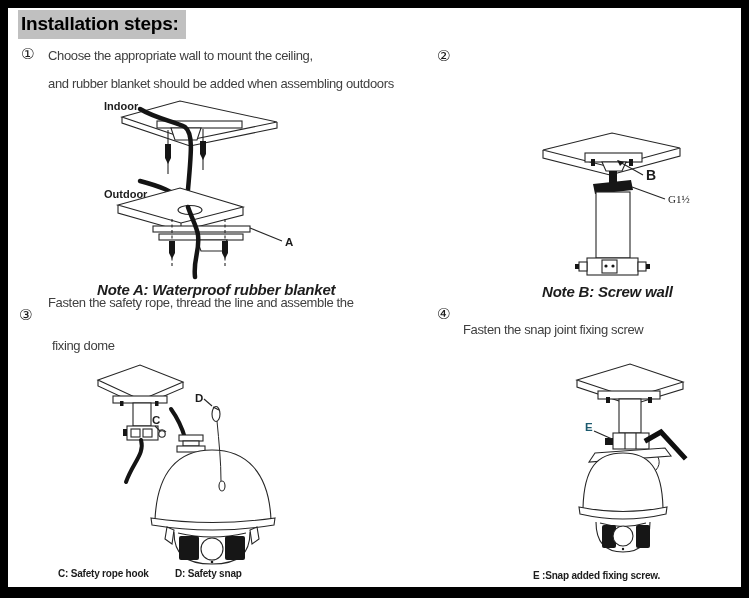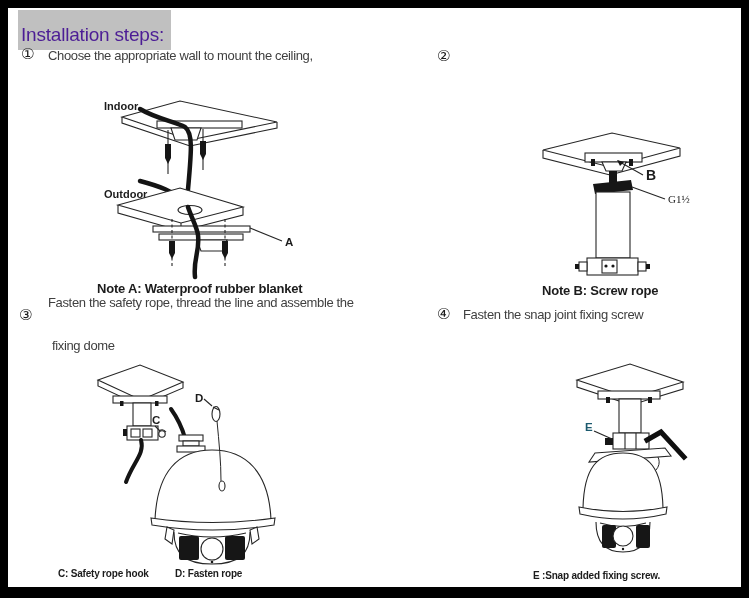--- a/index.html
+++ b/index.html
@@ -8,28 +8,28 @@
     font-family:"Liberation Sans","DejaVu Sans",sans-serif;
     overflow:hidden;
   }
   .page {
     position:absolute; left:8px; top:8px; right:8px; bottom:11px;
     background:#ffffff;
   }
   .abs { position:absolute; white-space:nowrap; }
   .title {
     left:10px; top:2px;
-    font-size:19px; font-weight:normal; color:#4c1d95;
-    background:#c0c0c0; padding:14px 7px 4px 3px; letter-spacing:-0.2px;
+    font-size:19px; font-weight:bold; color:#000000;
+    background:#c0c0c0; padding:3px 7px 4px 3px; letter-spacing:-0.2px;
   }
   .step-num { font-size:15px; color:#1c1c1c; }
   .step-line {
     font-size:13px; font-weight:400; color:#404040; letter-spacing:-0.35px;
   }
-  .note { font-size:13px; font-weight:600; color:#1c1c1c; letter-spacing:-0.2px; }
+  .note { font-size:15px; font-weight:600; color:#1c1c1c; letter-spacing:-0.2px;font-style:italic; }
   .cap  { font-size:10px; font-weight:600; color:#1c1c1c; letter-spacing:-0.2px; }
 
   svg.fig { position:absolute; overflow:visible; }
   svg.fig line, svg.fig path, svg.fig polygon, svg.fig rect,
   svg.fig circle, svg.fig ellipse {
     stroke:#262626; stroke-width:1.1; fill:none;
   }
   svg.fig .w { fill:#ffffff; }
   svg.fig .b { fill:#161616; stroke:none; }
   svg.fig .cable { fill:none; stroke:#141414; stroke-width:4.5; stroke-linecap:round; }
@@ -48,29 +48,30 @@
 </head>
 <body>
 
 <div class="frame">
   <div class="page">
 
     <div class="abs title">Installation steps:</div>
 
     <div class="abs step-num" style="left:13px; top:37px">①</div>
     <div class="abs step-line" style="left:40px; top:40px">Choose the appropriate wall to mount the ceiling,</div>
+    <div class="abs step-line" style="left:40px; top:68px">and rubber blanket should be added when assembling outdoors</div>
 
     <div class="abs step-num" style="left:429px; top:39px">②</div>
 
     <div class="abs step-num" style="left:11px; top:298px">③</div>
     <div class="abs step-line" style="left:40px; top:287px">Fasten the safety rope, thread the line and assemble the</div>
     <div class="abs step-line" style="left:44px; top:330px">fixing dome</div>
 
     <div class="abs step-num" style="left:429px; top:297px">④</div>
-    <div class="abs step-line" style="left:455px; top:299px">Fasten the snap joint fixing screw</div>
+    <div class="abs step-line" style="left:455px; top:314px">Fasten the snap joint fixing screw</div>
 
     <svg class="fig" style="left:87px; top:88px" width="205" height="112" viewBox="0 0 205 112">
       <text x="9" y="14">Indoor</text>
       <g>
         <polygon class="w" points="27,21 85,5 182,26 95,44"></polygon>
         <path d="M27,21 L27,27 L95,50 L182,32 L182,26"></path>
         <line x1="95" y1="44" x2="95" y2="50"></line>
       </g>
       <g>
         <rect class="w" x="62" y="25" width="85" height="7"></rect>
@@ -141,21 +142,21 @@
         <line x1="111" y1="57" x2="86" y2="43"></line>
         <polygon class="b" points="85,42 92,44 88,48"></polygon>
         <text x="114" y="62" class="callout-lg">B</text>
       </g>
       <g>
         <line x1="100" y1="69" x2="133" y2="81"></line>
         <text x="136" y="85" class="thread">G1½</text>
       </g>
     </svg>
 
-    <div class="abs note" style="left:534px; top:275px">Note B: Screw rope</div>
+    <div class="abs note" style="left:534px; top:275px">Note B: Screw wall</div>
 
     <svg class="fig" style="left:67px; top:354px" width="230" height="208" viewBox="0 0 230 208">
       <g>
         <polygon class="w" points="23,18 65,3 108,20 66,38"></polygon>
         <path d="M23,18 L23,24 L66,44 L108,26 L108,20"></path>
         <line x1="66" y1="38" x2="66" y2="44"></line>
       </g>
       <g>
         <rect class="w" x="38" y="34" width="54" height="7"></rect>
         <rect class="b" x="45" y="39" width="3.5" height="5"></rect>
@@ -195,21 +196,21 @@
         <line x1="129" y1="37" x2="137" y2="44"></line>
         <ellipse cx="141" cy="52" rx="4" ry="7.5"></ellipse>
         <line x1="138" y1="45" x2="144" y2="48"></line>
         <path class="thin" d="M142,59 C144,80 146,100 146,119"></path>
         <ellipse cx="147" cy="124" rx="3" ry="5"></ellipse>
       </g>
       <text x="120" y="40" class="callout">D</text>
     </svg>
 
     <div class="abs cap" style="left:50px; top:560px">C: Safety rope hook</div>
-    <div class="abs cap" style="left:167px; top:560px">D: Fasten rope</div>
+    <div class="abs cap" style="left:167px; top:560px">D: Safety snap</div>
 
     <svg class="fig" style="left:527px; top:350px" width="185" height="214" viewBox="0 0 185 214">
       <g>
         <polygon class="w" points="42,22 95,6 148,24 96,40"></polygon>
         <path d="M42,22 L42,29 L96,47 L148,31 L148,24"></path>
         <line x1="96" y1="40" x2="96" y2="47"></line>
       </g>
       <g>
         <rect class="w" x="63" y="33" width="62" height="8"></rect>
         <rect class="b" x="71" y="39" width="4" height="6"></rect>

